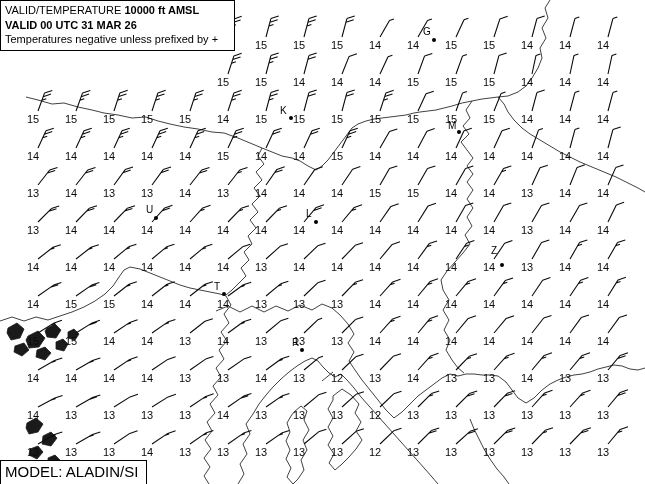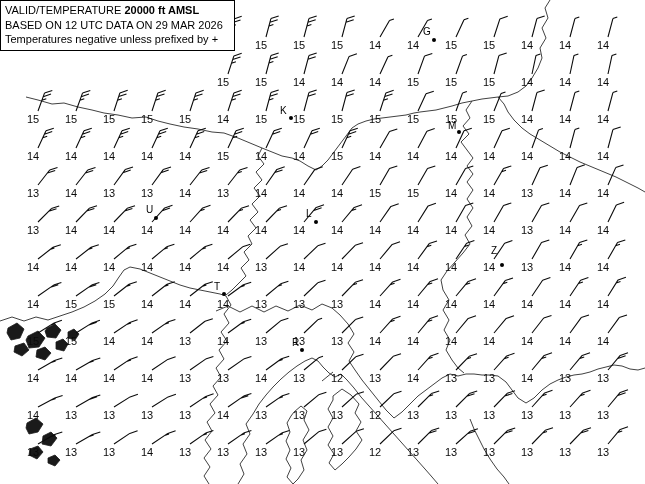--- a/index.html
+++ b/index.html
@@ -805,19 +805,22 @@
       <div class="city-dot" style="left: 314px; top: 220px;"></div>
       <span class="city-letter" style="left: 491px; top: 246px;">Z</span>
       <div class="city-dot" style="left: 500px; top: 263px;"></div>
       <span class="city-letter" style="left: 214px; top: 282px;">T</span>
       <div class="city-dot" style="left: 222px; top: 292px;"></div>
       <span class="city-letter" style="left: 292px; top: 338px;">R</span>
       <div class="city-dot" style="left: 300px; top: 348px;"></div>
     </div>
 
   <div class="header-box">
-    <div><span>VALID/TEMPERATURE </span><span class="b">20000 ft AMSL</span></div>
-    <div>BASED ON 12 UTC DATA ON 29 MAR 2026</div>
+    <div><span>VALID/TEMPERATURE </span><span class="b">10000 ft AMSL</span></div>
+    <div class="b">VALID 00 UTC 31 MAR 26</div>
     <div>Temperatures negative unless prefixed by +</div>
   </div>
 
+  <div class="model-box">
+    <span>MODEL: ALADIN/SI</span>
+  </div>
 
 </div>
 
 </body></html>

